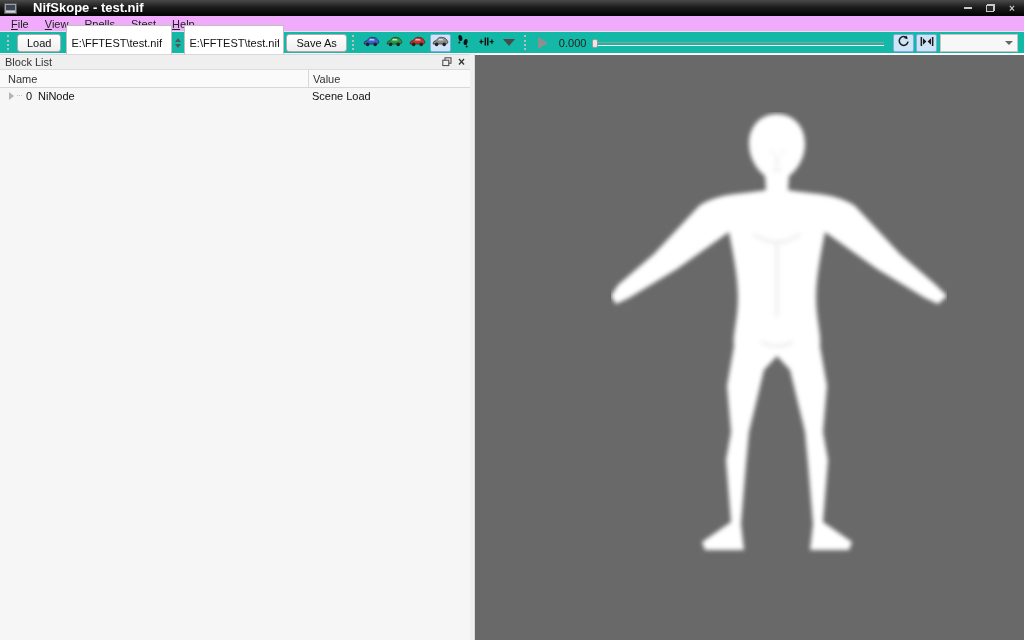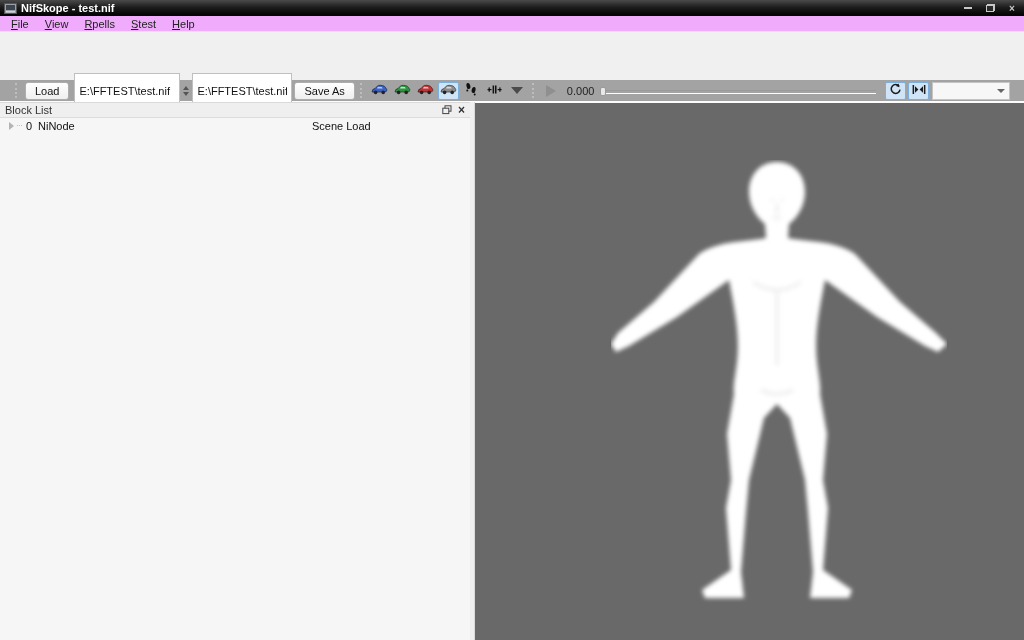--- a/index.html
+++ b/index.html
@@ -4,35 +4,35 @@
 <style>
   * { box-sizing: border-box; margin: 0; padding: 0; }
   html, body { width: 1024px; height: 640px; overflow: hidden; }
   body { font-family: "Liberation Sans", sans-serif; font-size: 11px; color: #111; }
 
   .window { width: 1024px; height: 640px; display: flex; flex-direction: column; background: #f0f0f0; }
 
   
   .titlebar { height: 16px; flex: 0 0 16px; background: linear-gradient(#4a4a4a, #1d1d1d 45%, #000); display: flex; align-items: center; padding: 0 4px; }
   .title-icon { width: 13px; height: 11px; margin-right: 4px; display: inline-block; }
-  .title-text { color: #fff; font-weight: bold; font-size: 11px; line-height: 16px; white-space: nowrap; }
+  .title-text { color: #fff; font-weight: bold; font-size: 13px; line-height: 16px; white-space: nowrap; margin-left: 12px; }
   .win-controls { margin-left: auto; display: flex; gap: 6px; align-items: center; }
   .win-btn { width: 16px; height: 11px; display: flex; align-items: center; justify-content: center; color: #c8c8c8; font-size: 10px; font-weight: bold; }
   .minimize-glyph { width: 8px; height: 2px; background: #c8c8c8; }
   .restore-glyph { position: relative; width: 9px; height: 8px; }
   .restore-glyph::before { content: ""; position: absolute; right: 0; top: 0; width: 6px; height: 5px; border: 1px solid #c8c8c8; }
   .restore-glyph::after { content: ""; position: absolute; left: 0; bottom: 0; width: 6px; height: 5px; border: 1px solid #c8c8c8; background: #2a2a2a; }
 
   
   .menubar { height: 16px; flex: 0 0 16px; background: #f0abfc; display: flex; align-items: center; padding-left: 3px; border-bottom: 1px solid #e4e4e4; }
   .menu-item { padding: 1px 8px; color: #222; cursor: default; white-space: nowrap; }
   .menu-item .ak { text-decoration: underline; }
 
   
-  .toolbar { height: 22px; flex: 0 0 22px; background: #a3a3a3; display: flex; align-items: center; padding: 0 12px; border-bottom: 1px solid #fdfdfd; margin-top: 48px; }
+  .toolbar { height: 22px; flex: 0 0 22px; background: #14b8a6; display: flex; align-items: center; padding: 0 4px; border-bottom: 1px solid #fdfdfd; }
   .tb-handle { width: 5px; height: 15px; margin: 0 3px; border-left: 2px dotted #bdbdbd; }
   .tb-btn { background: linear-gradient(#ffffff, #efefef); border: 1px solid #adadad; border-radius: 3px; height: 18px; padding: 0 9px; font-size: 11px; color: #111; line-height: 16px; margin: 0 2px; cursor: default; }
   .tb-input { height: 35px; border: 1px solid #bfbfbf; background: #fff; font-family: "Liberation Sans", sans-serif; font-size: 11px; padding: 0 4px; color: #111; margin-left: 3px; }
   .tb-input.src { width: 106px; }
   .tb-input.dst { width: 100px; margin-left: 2px; }
   .spinner { width: 9px; height: 15px; display: flex; flex-direction: column; align-items: center; justify-content: center; gap: 2px; margin-left: 1px; }
   .spin-up { width: 0; height: 0; border-left: 3px solid transparent; border-right: 3px solid transparent; border-bottom: 4px solid #555; }
   .spin-down { width: 0; height: 0; border-left: 3px solid transparent; border-right: 3px solid transparent; border-top: 4px solid #555; }
 
   .icon-btn { width: 21px; height: 18px; display: flex; align-items: center; justify-content: center; border: 1px solid transparent; border-radius: 2px; margin: 0 1px; cursor: default; }
@@ -216,20 +216,24 @@
         <span class="dock-title">Block List</span>
         <span class="dock-icons">
           <span class="dock-float">
             <svg width="10" height="10" viewBox="0 0 10 10">
                 <rect x="3" y="0.8" width="6" height="5.4" fill="none" stroke="#444"></rect>
                 <rect x="0.8" y="3.2" width="6" height="5.4" fill="#efefef" stroke="#444"></rect>
               </svg>
           </span>
           <span class="dock-close"><span>×</span></span>
         </span>
+      </div>
+      <div class="tree-header">
+        <span class="th-name">Name</span>
+        <span class="th-value">Value</span>
       </div>
       <div class="tree-body">
         <div class="tree-row">
           <span class="tr-name">
             <span class="expander"></span>
             <span class="branch-dash"></span>
             <span class="row-index">0</span>
             <span class="row-name">NiNode</span>
           </span>
           <span class="tr-value">Scene Load</span>

